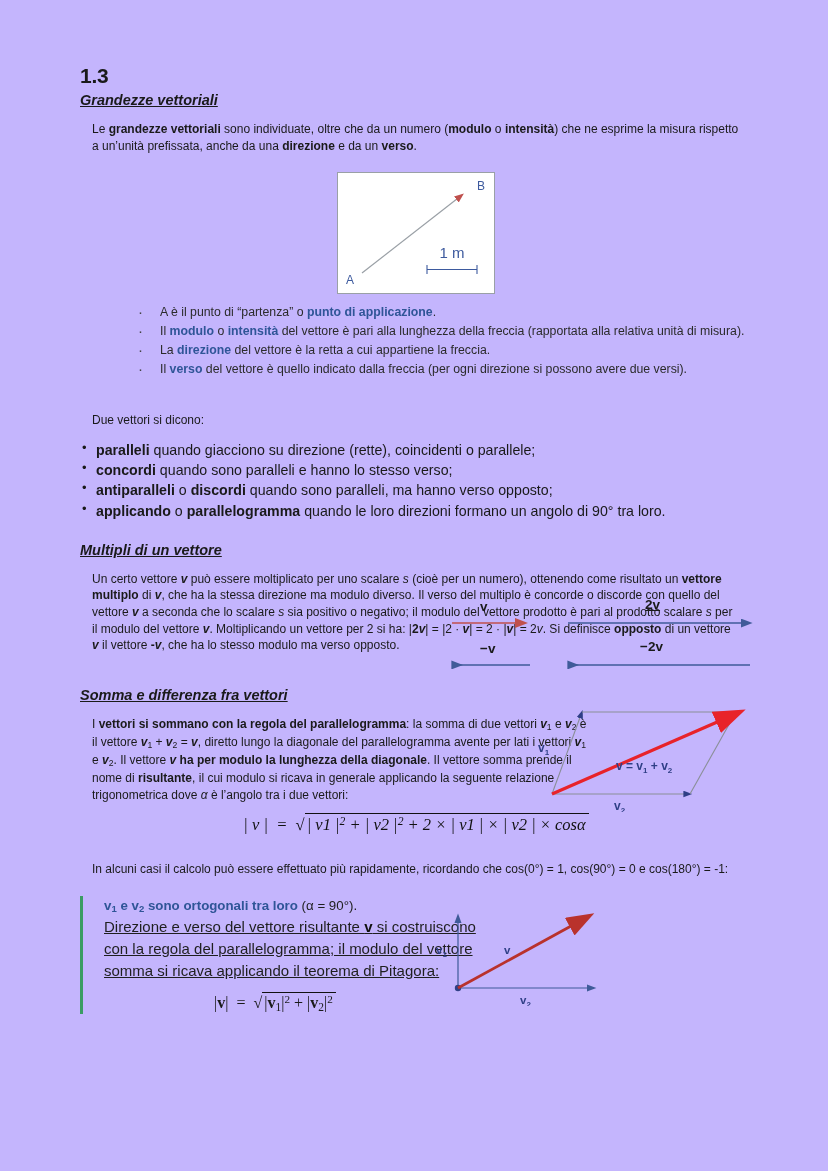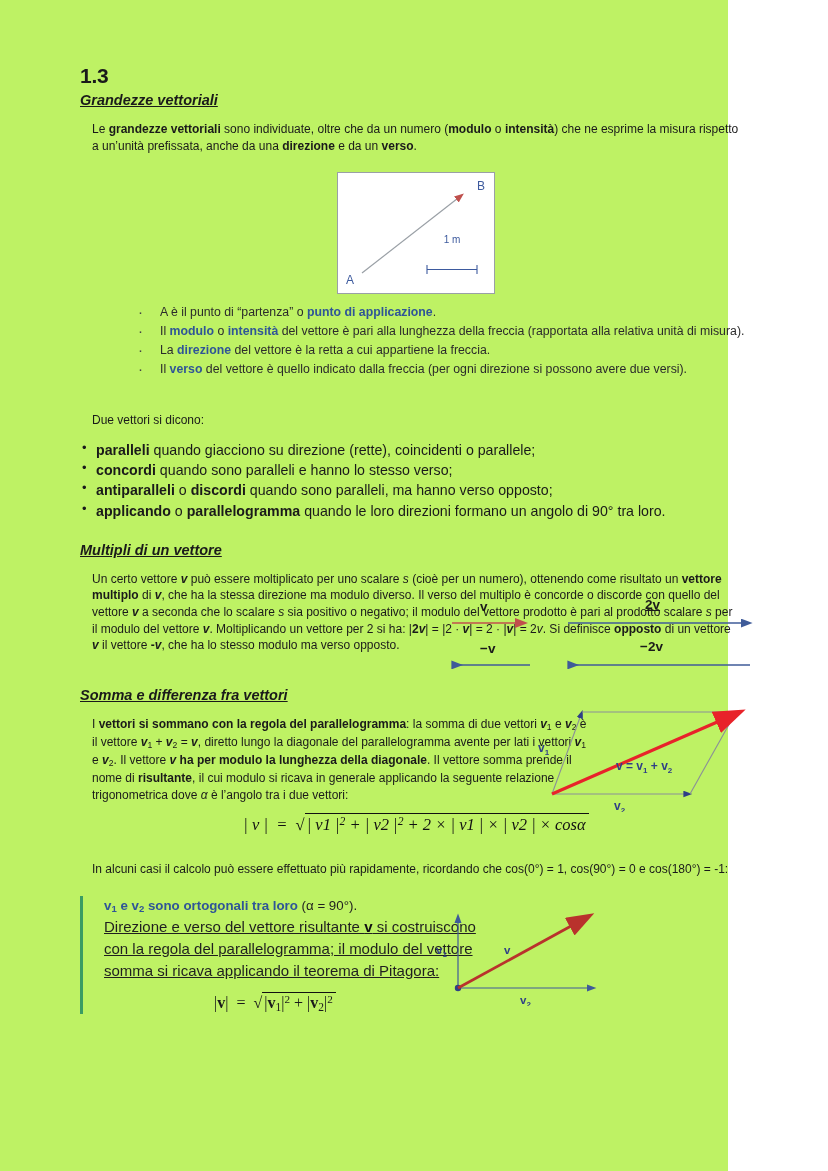--- a/index.html
+++ b/index.html
@@ -11,23 +11,23 @@
     width: 828px;
     height: 1171px;
     position: relative;
     font-family: "Liberation Sans", sans-serif;
     color: #1a1a1a;
     overflow: hidden;
   }
   .page {
     position: absolute;
     left: 0; top: 0;
-    width: 728px;
+    width: 828px;
     height: 1171px;
-    background: #bef264;
+    background: #c4b5fd;
   }
   .content {
     position: absolute;
     left: 80px;
     top: 64px;
     width: 672px;
   }
 
   
   .sec-num {
@@ -76,25 +76,25 @@
   .lab-a { left: 8px; bottom: 6px; }
   .lab-b { right: 9px; top: 6px; }
   .scalebar {
     position: absolute;
     right: 14px;
     bottom: 18px;
     width: 56px;
     text-align: center;
   }
   .scalebar .sl {
-    font-size: 10px;
+    font-size: 15px;
     color: #3d5a9e;
     display: block;
     line-height: 1.1;
-    margin-bottom: 18px;
+    margin-bottom: 2px;
   }
 
   
   .bluelist {
     margin: 10px 0 0 0;
     padding: 0;
     list-style: none;
     font-size: 12.3px;
     line-height: 1.45;
     color: #2b2b2b;

